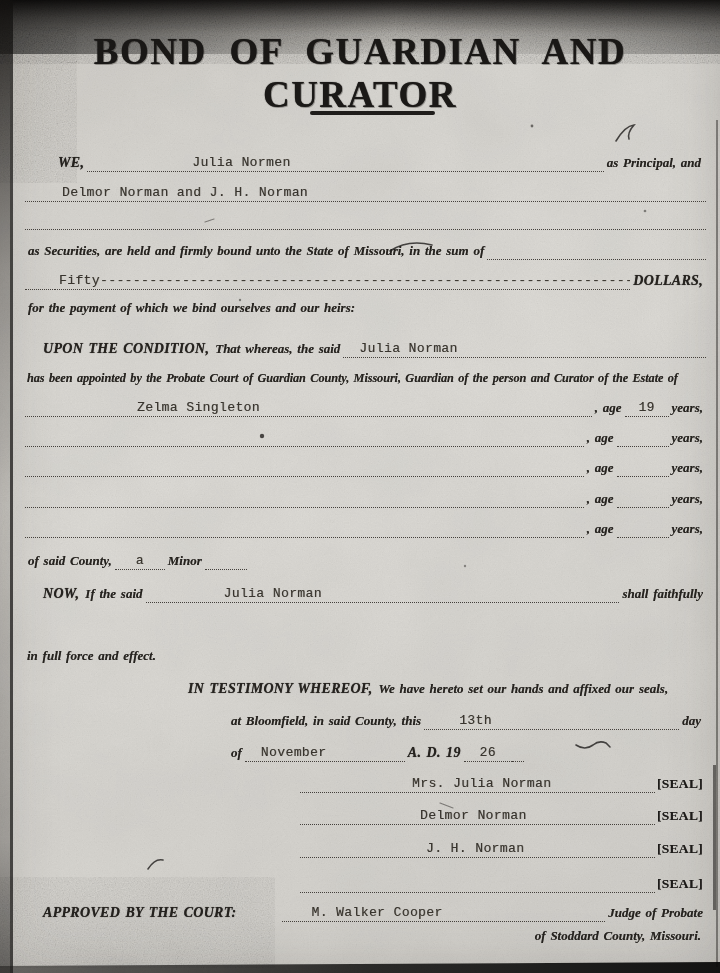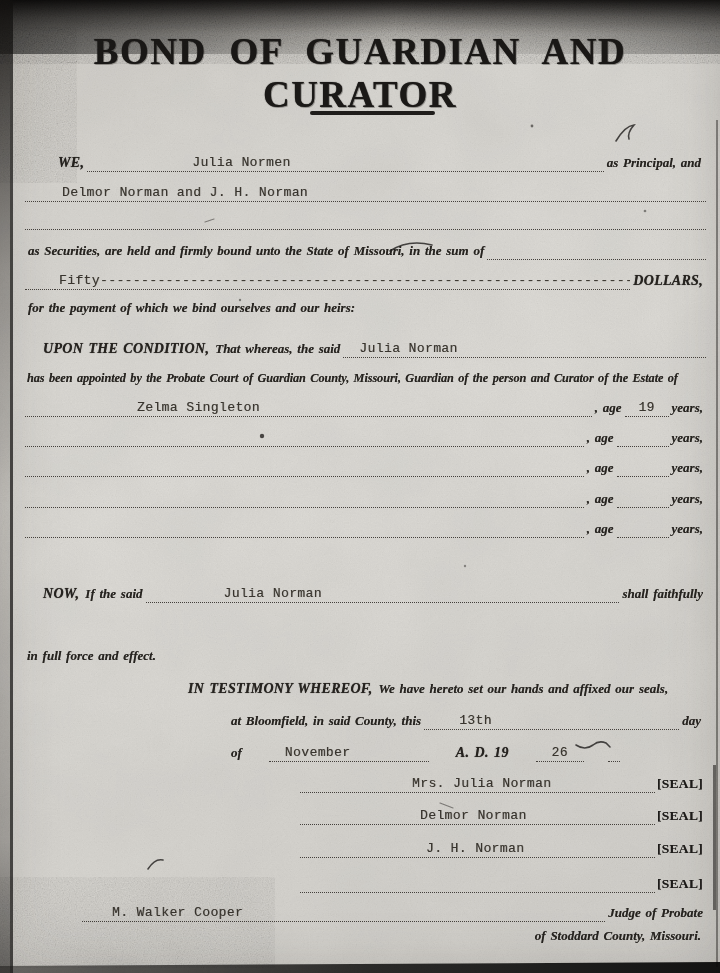--- a/index.html
+++ b/index.html
@@ -133,20 +133,28 @@
     <span class="dots dw" style="width:52px"></span>
     <span class="form">years,</span>
   </div>
   <div class="row" style="top:518px; left:25px; right:14px;">
     <span class="dots"></span>
     <span class="form">, age</span>
     <span class="dots dw" style="width:52px"></span>
     <span class="form">years,</span>
   </div>
 
+  <div class="row" style="top:550px; left:25px;">
+    <span class="form">of said County,</span>
+    <span class="dots dw" style="width:50px">
+      <span class="typed center">a</span>
+    </span>
+    <span class="form">Minor</span>
+    <span class="dots dw" style="width:42px"></span>
+  </div>
 
   <div class="row" style="top:583px; left:40px; right:14px;">
     <span class="form lead">NOW,</span>
     <span class="form">If the said</span>
     <span class="dots">
       <span class="typed" style="left:78px">Julia Norman</span>
     </span>
     <span class="form">shall faithfully</span>
   </div>
 
@@ -161,21 +169,21 @@
   </div>
 
   <div class="row" style="top:710px; left:228px; right:16px;">
     <span class="form">at Bloomfield, in said County, this</span>
     <span class="dots">
       <span class="typed" style="left:35px">13th</span>
     </span>
     <span class="form">day</span>
   </div>
 
-  <div class="row" style="top:742px; left:228px;gap:24px;">
+  <div class="row" style="top:742px; left:228px;">
     <span class="form">of</span>
     <span class="dots dw" style="width:160px">
       <span class="typed" style="left:16px">November</span>
     </span>
     <span class="form lead">A. D. 19</span>
     <span class="dots dw" style="width:48px">
       <span class="typed center">26</span>
     </span>
     <span class="dots dw" style="width:12px"></span>
   </div>
@@ -199,20 +207,21 @@
     <span class="form seal">[SEAL]</span>
   </div>
   <div class="row" style="top:873px; left:300px; right:14px;">
     <span class="dots">
       <span class="typed" style="left:126px"></span>
     </span>
     <span class="form seal">[SEAL]</span>
   </div>
 
   <div class="row" style="top:902px; left:40px; right:14px;">
+    <span class="form lead">APPROVED BY THE COURT:</span>
     <span style="flex:none; width:42px;"></span>
     <span class="dots">
       <span class="typed" style="left:30px">M. Walker Cooper</span>
     </span>
     <span class="form">Judge of Probate</span>
   </div>
 
   <div class="row" style="top:925px; left:400px; right:16px; justify-content:flex-end;">
     <span class="form">of Stoddard County, Missouri.</span>
   </div>

